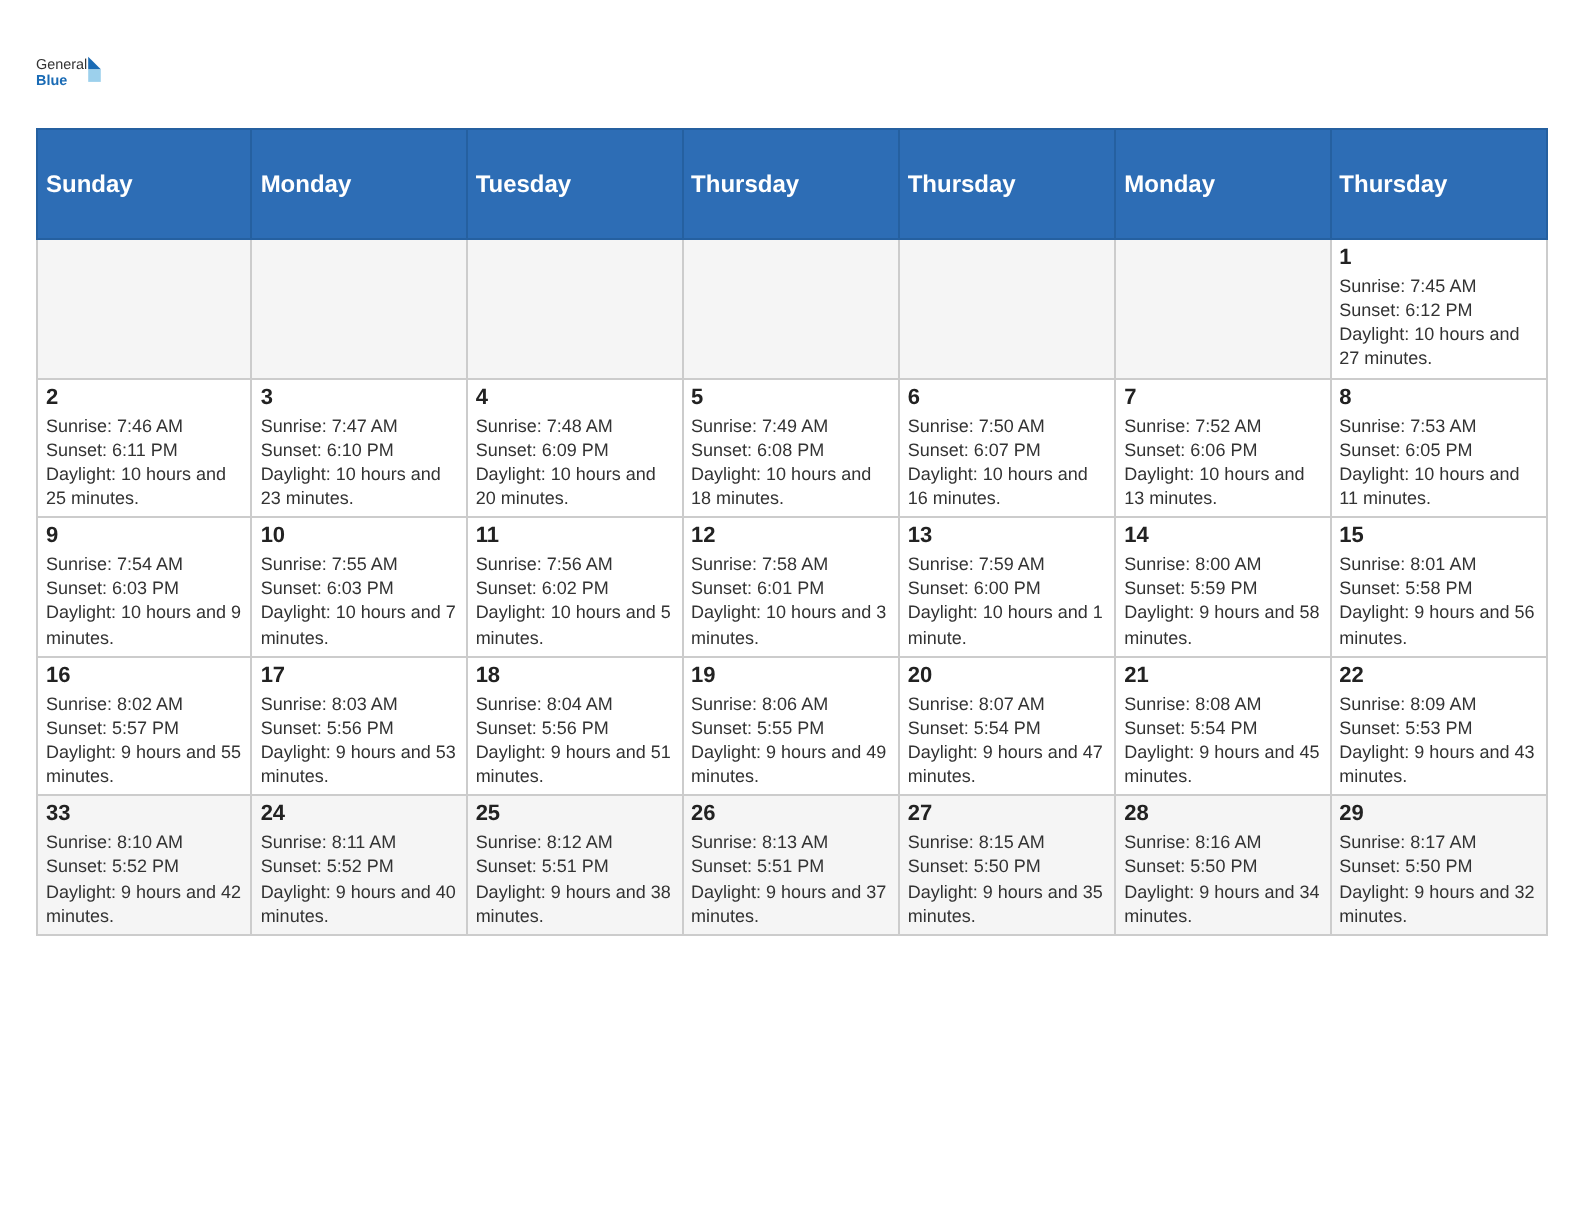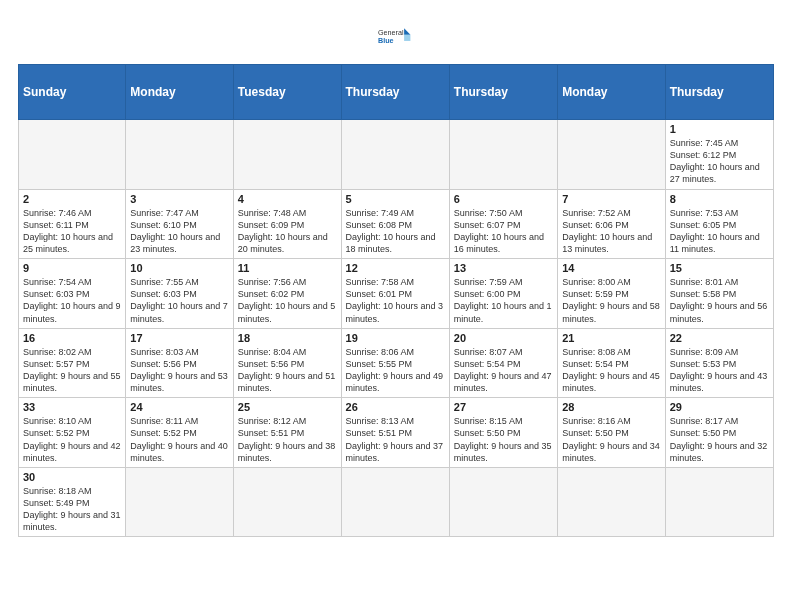--- a/index.html
+++ b/index.html
@@ -11,21 +11,21 @@
       overflow: hidden;
     }
     .page {
       width: 792px;
       min-height: 612px;
       padding: 18px 18px 10px 18px;
       background: #fff;
     }
     .header {
       display: flex;
-      justify-content: center;
+      justify-content: flex-start;
       align-items: flex-start;
       margin-bottom: 10px;
     }
     .logo {
       display: flex;
       align-items: center;
       gap: 4px;
     }
     .logo-icon {
       width: 36px;
@@ -248,27 +248,15 @@
           </td>
           <td>
             <span class="day-number">28</span>
             <div class="day-info">Sunrise: 8:16 AM<br>Sunset: 5:50 PM<br>Daylight: 9 hours and 34 minutes.</div>
           </td>
           <td>
             <span class="day-number">29</span>
             <div class="day-info">Sunrise: 8:17 AM<br>Sunset: 5:50 PM<br>Daylight: 9 hours and 32 minutes.</div>
           </td>
         </tr>
-        <tr>
-          <td class="has-data" style="background: rgb(255, 255, 255);">
-            <span class="day-number">30</span>
-            <div class="day-info">Sunrise: 8:18 AM<br>Sunset: 5:49 PM<br>Daylight: 9 hours and 31 minutes.</div>
-          </td>
-          <td class="empty"></td>
-          <td class="empty"></td>
-          <td class="empty"></td>
-          <td class="empty"></td>
-          <td class="empty"></td>
-          <td class="empty"></td>
-        </tr>
       </tbody>
   </table>
 </div>
 
 </body></html>

